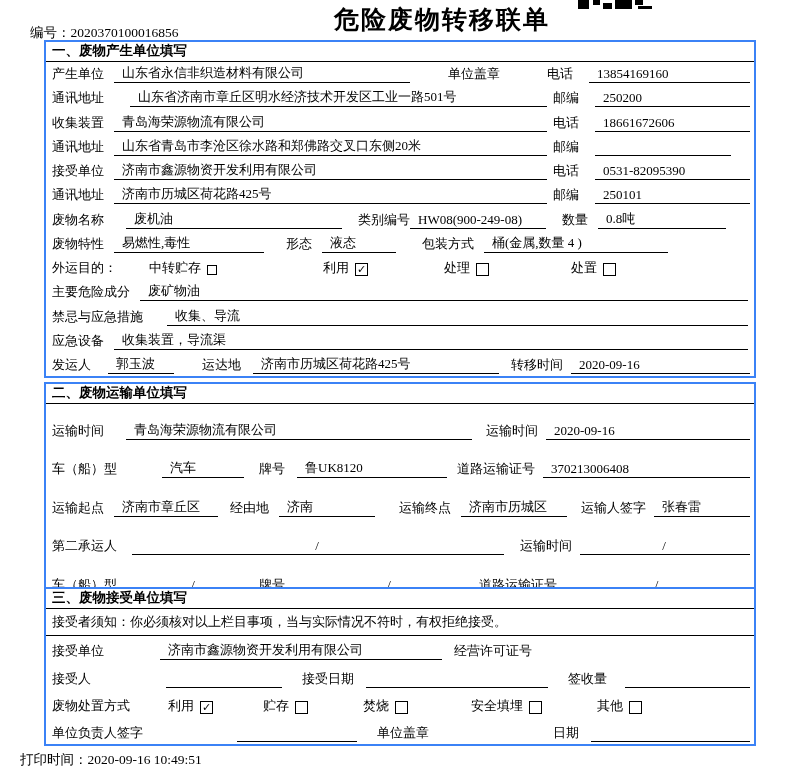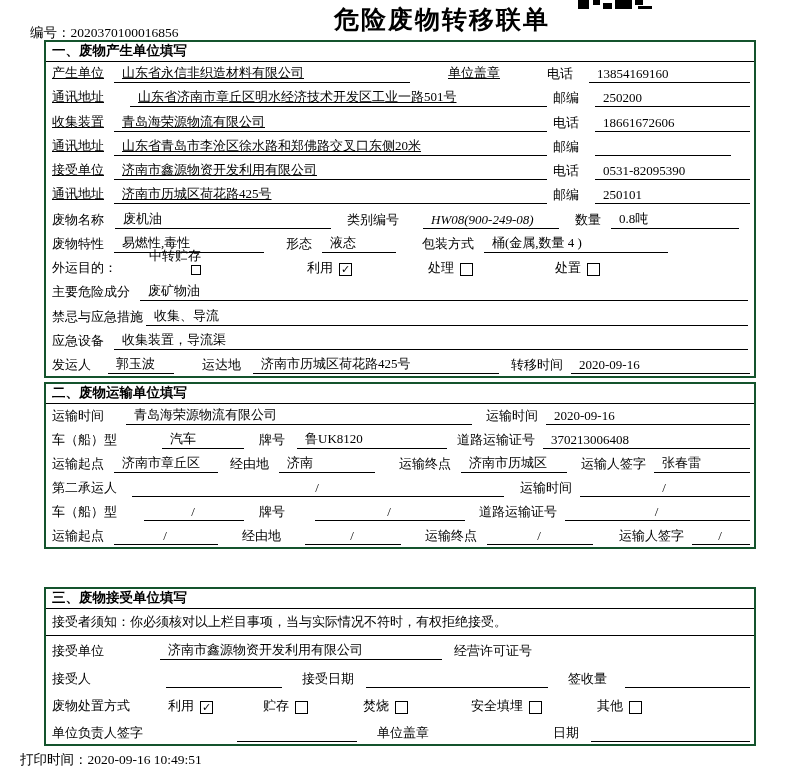--- a/index.html
+++ b/index.html
@@ -9,33 +9,33 @@
     overflow:hidden;
   }
   
   .serial{position:absolute;left:30px;top:24px;font-size:13.5px;white-space:nowrap;}
   .doc-title{position:absolute;left:334px;top:3px;font-size:25px;font-weight:bold;
     letter-spacing:2px;font-family:"Liberation Sans","DejaVu Sans",sans-serif;white-space:nowrap;}
   
   .qr{position:absolute;left:578px;top:0;width:74px;height:9px;overflow:hidden;}
   .qr div{position:absolute;background:#000;}
   
-  .box{position:absolute;left:44px;width:712px;border:2px solid #14532d;box-sizing:border-box;background:#fff;}
+  .box{position:absolute;left:44px;width:712px;border:2px solid #3b82f6;box-sizing:border-box;background:#fff;}
   .sec-title{height:19px;line-height:17px;border-bottom:1px solid #000;font-weight:bold;
     padding-left:6px;font-size:13.5px;font-family:"Liberation Sans","DejaVu Sans",sans-serif;}
   .rows{display:flex;flex-direction:column;height:calc(100% - 19px);}
   .row{flex:1;display:flex;align-items:flex-end;padding:0 4px 3px 6px;box-sizing:border-box;min-height:0;}
   .notice-row{flex:0 0 27px;border-bottom:1px solid #000;display:flex;align-items:center;
     padding-left:6px;box-sizing:border-box;}
   .L{white-space:nowrap;flex:none;}
   .u{border-bottom:1px solid #000;padding:0 2px 0 8px;white-space:nowrap;flex:none;
      overflow:hidden;box-sizing:border-box;}
   .uf{flex:1 1 auto;}
   .uc{text-align:center;padding-left:0;}
-  .lp{display:flex;flex:none;width:495px;text-decoration:underline;}
+  .lp{display:flex;align-items:flex-end;flex:none;width:495px;}
   .rp{display:flex;align-items:flex-end;flex:1;}
   .cb{width:11px;height:11px;border:1px solid #000;display:inline-flex;align-items:center;
       justify-content:center;font-size:11px;line-height:1;margin:0 0 1px 6px;flex:none;
       font-family:"DejaVu Sans",sans-serif;}
   .cb.small{width:8px;height:8px;margin-bottom:2px;}
   .opt{display:flex;align-items:flex-end;flex:none;}
   .footer{position:absolute;left:20px;top:751px;font-size:13.5px;white-space:nowrap;}
 </style>
 </head>
 <body>
@@ -119,39 +119,39 @@
         <span class="u" style="flex:1;margin-left:8px;">济南市历城区荷花路425号</span>
       </div>
       <div class="rp">
         <span class="L" style="width:30px;margin-left:6px;">邮编</span>
         <span class="u uf" style="margin-left:12px;">250101</span>
       </div>
     </div>
 
     <div class="row">
       <span class="L" style="width:54px;">废物名称</span>
-      <span class="u" style="width:216px;margin-left:9px;font-family:Liberation Serif, serif;">废机油</span>
+      <span class="u" style="width:216px;margin-left:20px;font-family:Liberation Serif, serif;">废机油</span>
       <span class="L" style="margin-left:16px;">类别编号</span>
-      <span class="u" style="width:136px;margin-left:24px;font-style:italic;">HW08(900-249-08)</span>
+      <span class="u" style="width:136px;margin-left:0;">HW08(900-249-08)</span>
       <span class="L" style="margin-left:16px;">数量</span>
       <span class="u" style="width:128px;margin-left:10px;">0.8吨</span>
     </div>
 
     <div class="row">
       <span class="L" style="width:54px;">废物特性</span>
       <span class="u" style="width:150px;margin-left:8px;">易燃性,毒性</span>
       <span class="L" style="margin-left:22px;">形态</span>
       <span class="u" style="width:74px;margin-left:10px;">液态</span>
       <span class="L" style="margin-left:26px;">包装方式</span>
       <span class="u" style="width:184px;margin-left:10px;">桶(金属,数量 4 )</span>
     </div>
 
     <div class="row">
       <span class="L">外运目的：</span>
-      <span class="opt" style="margin-left:32px;flex-direction:column;">
+      <span class="opt" style="margin-left:32px;">
         <span class="L">中转贮存</span>
         <span class="cb small"></span>
       </span>
       <span class="opt" style="margin-left:106px;">
         <span class="L">利用</span>
         <span class="cb">✓</span>
       </span>
       <span class="opt" style="margin-left:76px;">
         <span class="L">处理</span>
         <span class="cb"></span>
@@ -162,40 +162,40 @@
       </span>
     </div>
 
     <div class="row">
       <span class="L">主要危险成分</span>
       <span class="u uf" style="margin-left:10px;margin-right:2px;">废矿物油</span>
     </div>
 
     <div class="row">
       <span class="L">禁忌与应急措施</span>
-      <span class="u uf" style="margin-left:3px;margin-right:2px;">收集、导流</span>
+      <span class="u uf" style="margin-left:24px;margin-right:2px;">收集、导流</span>
     </div>
 
     <div class="row">
       <span class="L">应急设备</span>
       <span class="u uf" style="margin-left:10px;margin-right:2px;">收集装置，导流渠</span>
     </div>
 
     <div class="row">
       <span class="L" style="width:42px;">发运人</span>
       <span class="u" style="width:66px;margin-left:14px;">郭玉波</span>
       <span class="L" style="margin-left:28px;">运达地</span>
       <span class="u" style="width:246px;margin-left:12px;">济南市历城区荷花路425号</span>
       <span class="L" style="margin-left:12px;">转移时间</span>
       <span class="u uf" style="margin-left:8px;">2020-09-16</span>
     </div>
   </div>
 </div>
 
-<div class="box" style="top:382px;height:167px;">
+<div class="box" style="top:382px;height:254px;">
   <div class="sec-title">二、废物运输单位填写</div>
   <div class="rows">
 
 
     <div class="row">
       <span class="L" style="width:66px;">运输时间</span>
       <span class="u" style="width:346px;margin-left:8px;">青岛海荣源物流有限公司</span>
       <span class="L" style="margin-left:14px;">运输时间</span>
       <span class="u uf" style="margin-left:8px;">2020-09-16</span>
     </div>

